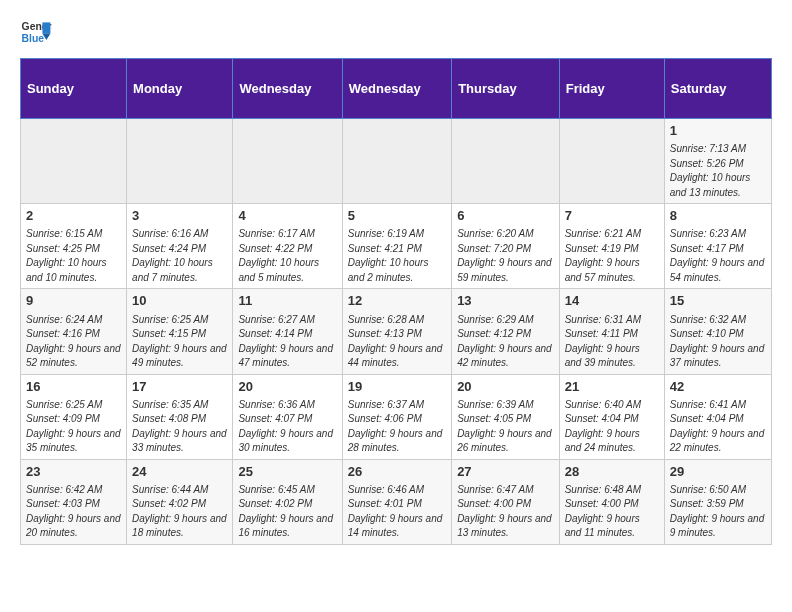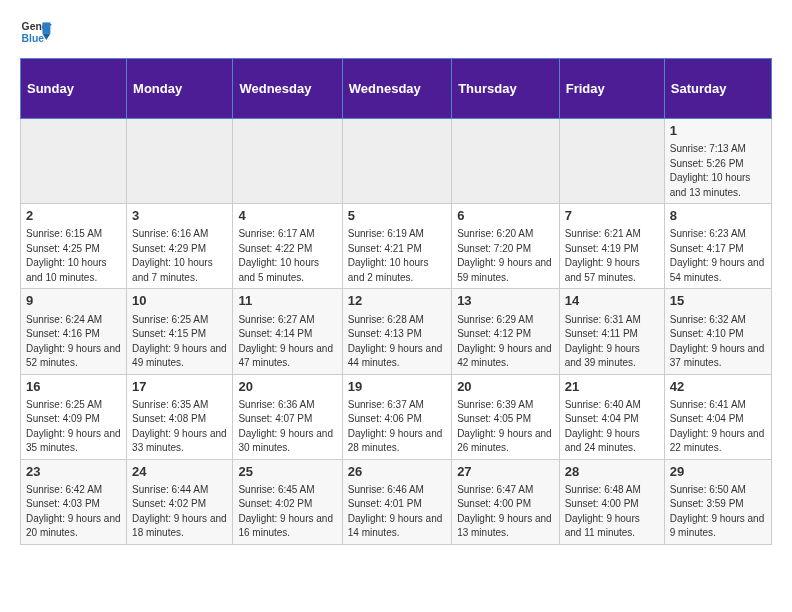--- a/index.html
+++ b/index.html
@@ -75,20 +75,21 @@
     .day-number {
       font-size: 13px;
       font-weight: bold;
       display: block;
       margin-bottom: 2px;
     }
     .day-info {
       font-size: 10px;
       color: #333;
       line-height: 1.45;
+      font-style: italic;
     }
     tr:nth-child(odd) td {
       background: #f7f7f7;
     }
     tr:nth-child(even) td {
       background: #fff;
     }
     tr:nth-child(odd) td.empty {
       background: #eeeeee;
     }
@@ -144,21 +145,21 @@
           <td>
             <span class="day-number">2</span>
             <div class="day-info">Sunrise: 6:15 AM
 Sunset: 4:25 PM
 Daylight: 10 hours
 and 10 minutes.</div>
           </td>
           <td>
             <span class="day-number">3</span>
             <div class="day-info">Sunrise: 6:16 AM
-Sunset: 4:29 PM
+Sunset: 4:24 PM
 Daylight: 10 hours
 and 7 minutes.</div>
           </td>
           <td>
             <span class="day-number">4</span>
             <div class="day-info">Sunrise: 6:17 AM
 Sunset: 4:22 PM
 Daylight: 10 hours
 and 5 minutes.</div>
           </td>

